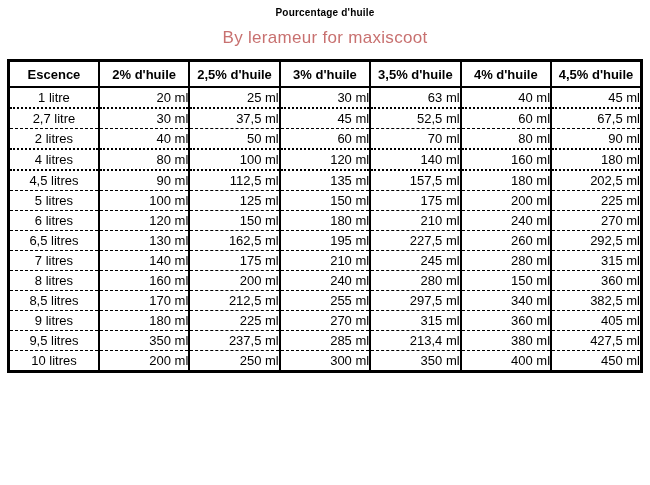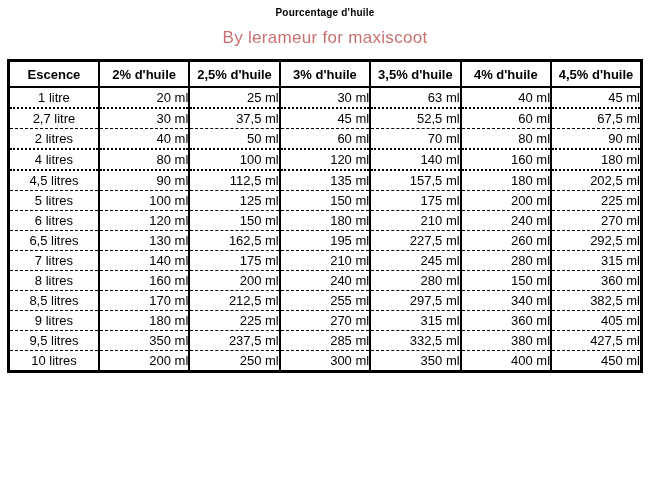--- a/index.html
+++ b/index.html
@@ -186,21 +186,21 @@
           <td class="value-cell">270 ml</td>
           <td class="value-cell">315 ml</td>
           <td class="value-cell">360 ml</td>
           <td class="value-cell">405 ml</td>
         </tr>
         <tr>
           <td class="label-cell">9,5 litres</td>
           <td class="value-cell">350 ml</td>
           <td class="value-cell">237,5 ml</td>
           <td class="value-cell">285 ml</td>
-          <td class="value-cell">332,5 ml</td>
+          <td class="value-cell">213,4 ml</td>
           <td class="value-cell">380 ml</td>
           <td class="value-cell">427,5 ml</td>
         </tr>
         <tr>
           <td class="label-cell">10 litres</td>
           <td class="value-cell">200 ml</td>
           <td class="value-cell">250 ml</td>
           <td class="value-cell">300 ml</td>
           <td class="value-cell">350 ml</td>
           <td class="value-cell">400 ml</td>

